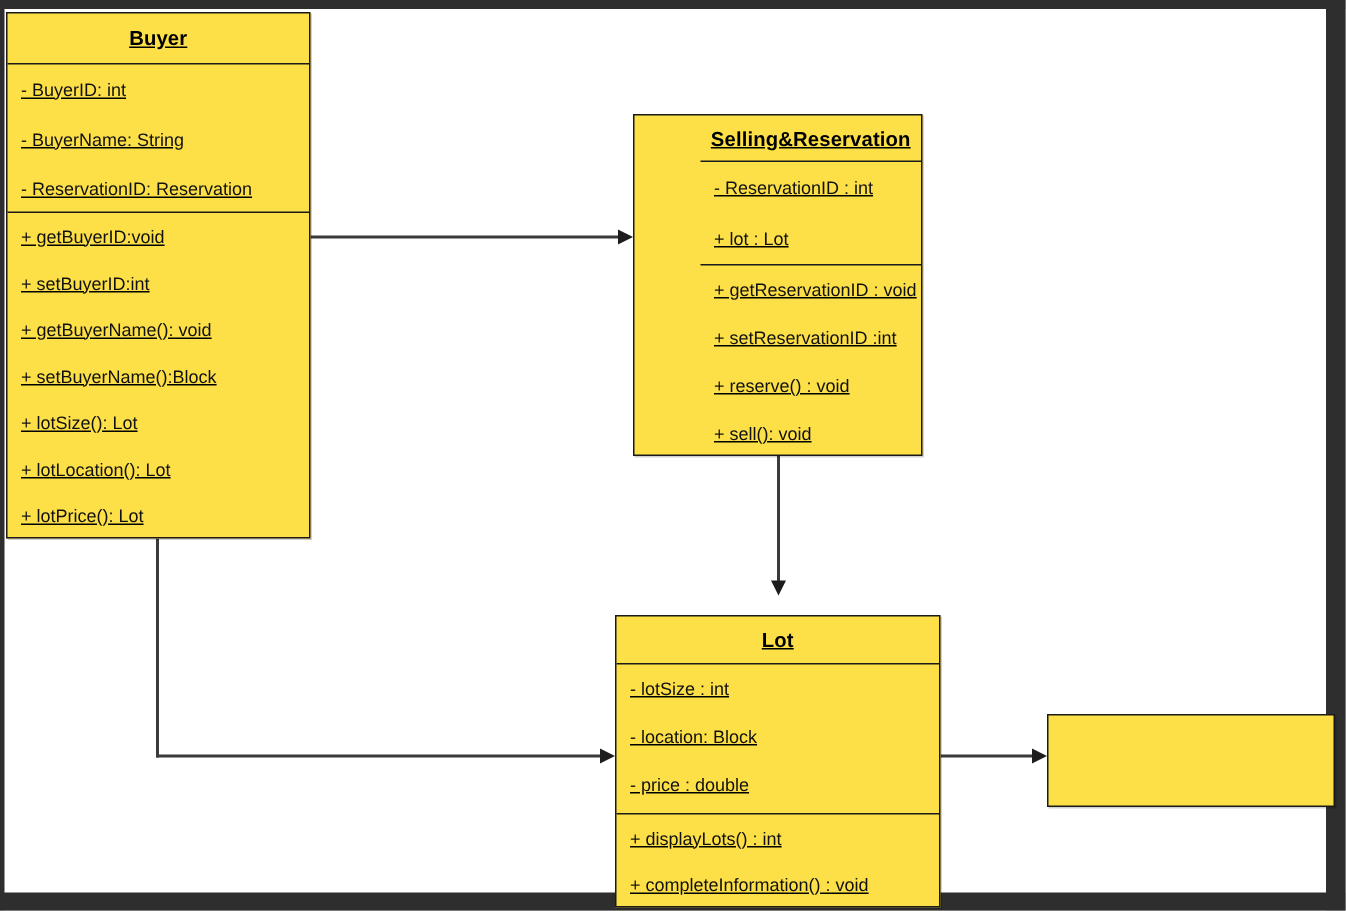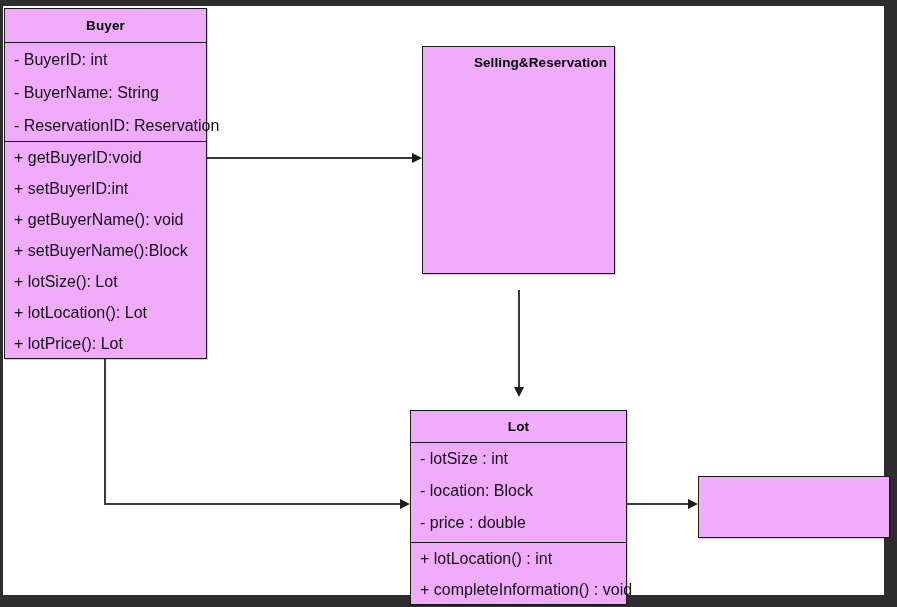--- a/index.html
+++ b/index.html
@@ -21,41 +21,42 @@
   }
   
   .frame-bar { position: absolute; background: #2e2e2e; }
   .frame-top    { left: 0;   top: 0;    width: 897px; height: 6px; }
   .frame-left   { left: 0;   top: 0;    width: 3px;   height: 607px; }
   .frame-right  { left: 884px; top: 0;  width: 13px;  height: 607px; }
   .frame-bottom { left: 0;   top: 595px; width: 897px; height: 12px; }
 
   .uml-class {
     position: absolute;
-    background: #f0abfc;
+    background: #fde047;
     border: 1.6px solid #1a1a1a;
     box-shadow: 1px 1px 0 rgba(0,0,0,0.18);
+    text-decoration: underline;
   }
   .uml-title {
     text-align: center;
     font-weight: bold;
     font-size: 13.5px;
     color: #000000;
     letter-spacing: 0.1px;
     display: flex;
     align-items: center;
     justify-content: center;
   }
   .uml-compartment {
     border-top: 1.6px solid #1a1a1a;
     padding: 0;
   }
   .uml-compartment.first { border-top: 1.6px solid #1a1a1a; }
   .uml-member {
-    font-size: 16px;
+    font-size: 12px;
     color: #111111;
     padding-left: 9px;
     display: flex;
     align-items: center;
     white-space: nowrap;
   }
 
   
   .conn-h, .conn-v {
     position: absolute;
@@ -112,33 +113,43 @@
       <div class="uml-member" style="height:31px;">+ getBuyerID:void</div>
       <div class="uml-member" style="height:31px;">+ setBuyerID:int</div>
       <div class="uml-member" style="height:31px;">+ getBuyerName(): void</div>
       <div class="uml-member" style="height:31px;">+ setBuyerName():Block</div>
       <div class="uml-member" style="height:31px;">+ lotSize(): Lot</div>
       <div class="uml-member" style="height:31px;text-align:center;">+ lotLocation(): Lot</div>
       <div class="uml-member" style="height:31px;">+ lotPrice(): Lot</div>
     </div>
   </div>
 
-  <div class="uml-class" style="left:422px; top:46px; width:193px; height:228px;padding-left:44px;">
+  <div class="uml-class" style="left:422px; top:76px; width:193px; height:228px;padding-left:44px;">
     <div class="uml-title" style="height:30px;">Selling&amp;Reservation</div>
+    <div class="uml-compartment first" style="height:69px;">
+      <div class="uml-member" style="height:34px;">- ReservationID : int</div>
+      <div class="uml-member" style="height:34px;">+ lot : Lot</div>
+    </div>
+    <div class="uml-compartment" style="height:129px;">
+      <div class="uml-member" style="height:32px;">+ getReservationID : void</div>
+      <div class="uml-member" style="height:32px;">+ setReservationID :int</div>
+      <div class="uml-member" style="height:32px;">+ reserve() : void</div>
+      <div class="uml-member" style="height:32px;">+ sell(): void</div>
+    </div>
   </div>
 
   <div class="uml-class" style="left:410px; top:410px; width:217px; height:195px;">
     <div class="uml-title" style="height:31px;">Lot</div>
     <div class="uml-compartment first" style="height:100px;">
       <div class="uml-member" style="height:32px;">- lotSize : int</div>
       <div class="uml-member" style="height:32px;">- location: Block</div>
       <div class="uml-member" style="height:32px;">- price : double</div>
     </div>
     <div class="uml-compartment" style="height:62px;">
-      <div class="uml-member" style="height:31px;">+ lotLocation() : int</div>
+      <div class="uml-member" style="height:31px;">+ displayLots() : int</div>
       <div class="uml-member" style="height:31px;">+ completeInformation() : void</div>
     </div>
   </div>
 
   <div class="uml-class" style="left:698px; top:476px; width:192px; height:62px;">
   </div>
 
 </div>
 
 </body></html>

